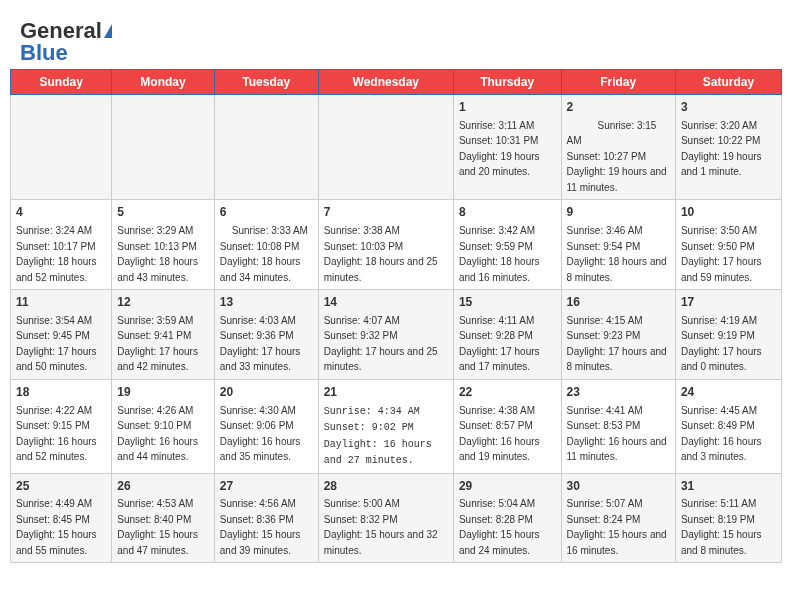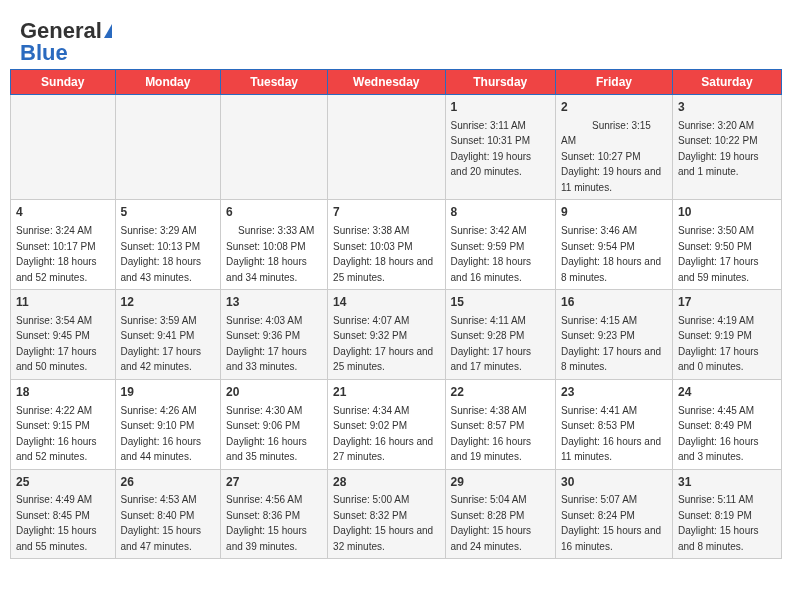--- a/index.html
+++ b/index.html
@@ -192,21 +192,21 @@
       <tr>
         <td><span class="day-number">18</span><span class="day-info" style="white-space: pre-line;">Sunrise: 4:22 AM
 Sunset: 9:15 PM
 Daylight: 16 hours and 52 minutes.</span></td>
         <td><span class="day-number">19</span><span class="day-info" style="white-space: pre-line;">Sunrise: 4:26 AM
 Sunset: 9:10 PM
 Daylight: 16 hours and 44 minutes.</span></td>
         <td><span class="day-number">20</span><span class="day-info" style="white-space: pre-line;">Sunrise: 4:30 AM
 Sunset: 9:06 PM
 Daylight: 16 hours and 35 minutes.</span></td>
-        <td><span class="day-number">21</span><span class="day-info" style="white-space: pre-line;">Sunrise: 4:34 AM
+        <td><span class="day-number">21</span><span class="day-info" style="white-space: pre-line; font-family: Liberation Mono, monospace;">Sunrise: 4:34 AM
 Sunset: 9:02 PM
 Daylight: 16 hours and 27 minutes.</span></td>
         <td><span class="day-number">22</span><span class="day-info" style="white-space: pre-line;">Sunrise: 4:38 AM
 Sunset: 8:57 PM
 Daylight: 16 hours and 19 minutes.</span></td>
         <td><span class="day-number">23</span><span class="day-info" style="white-space: pre-line;">Sunrise: 4:41 AM
 Sunset: 8:53 PM
 Daylight: 16 hours and 11 minutes.</span></td>
         <td><span class="day-number">24</span><span class="day-info" style="white-space: pre-line; margin-top: 38px;">Sunrise: 4:45 AM
 Sunset: 8:49 PM

